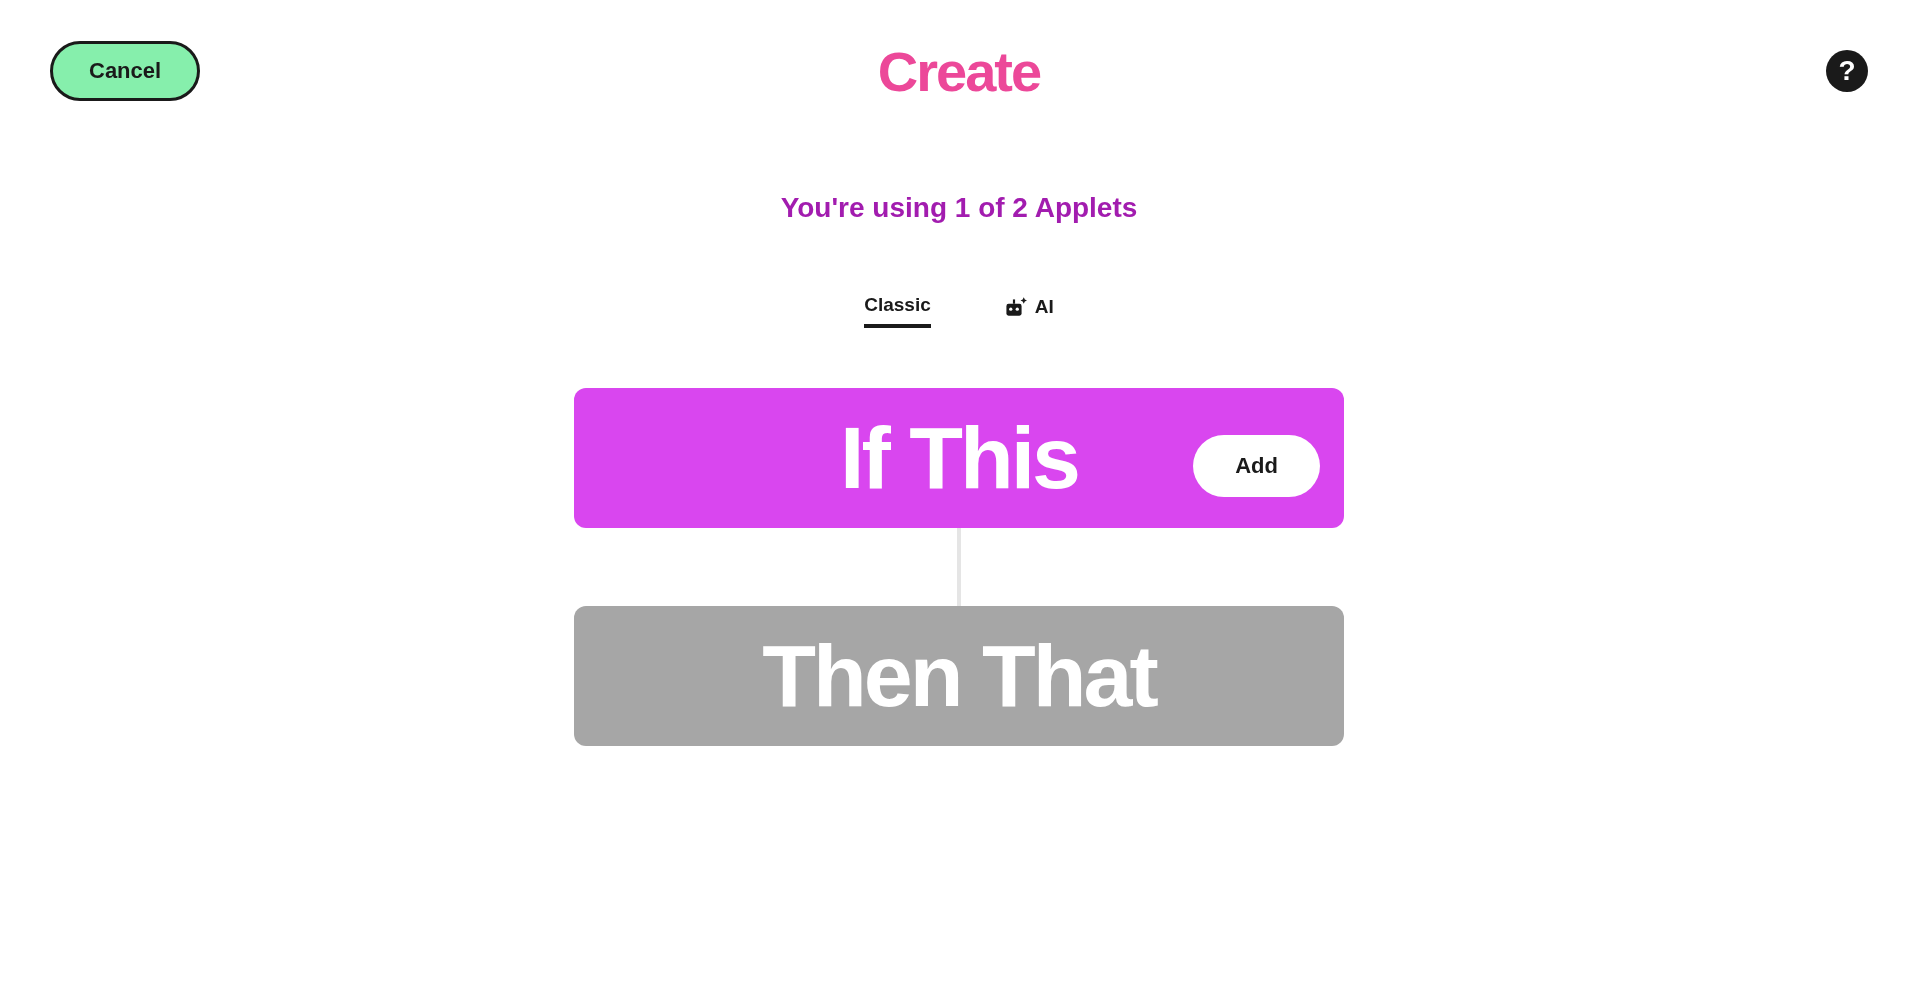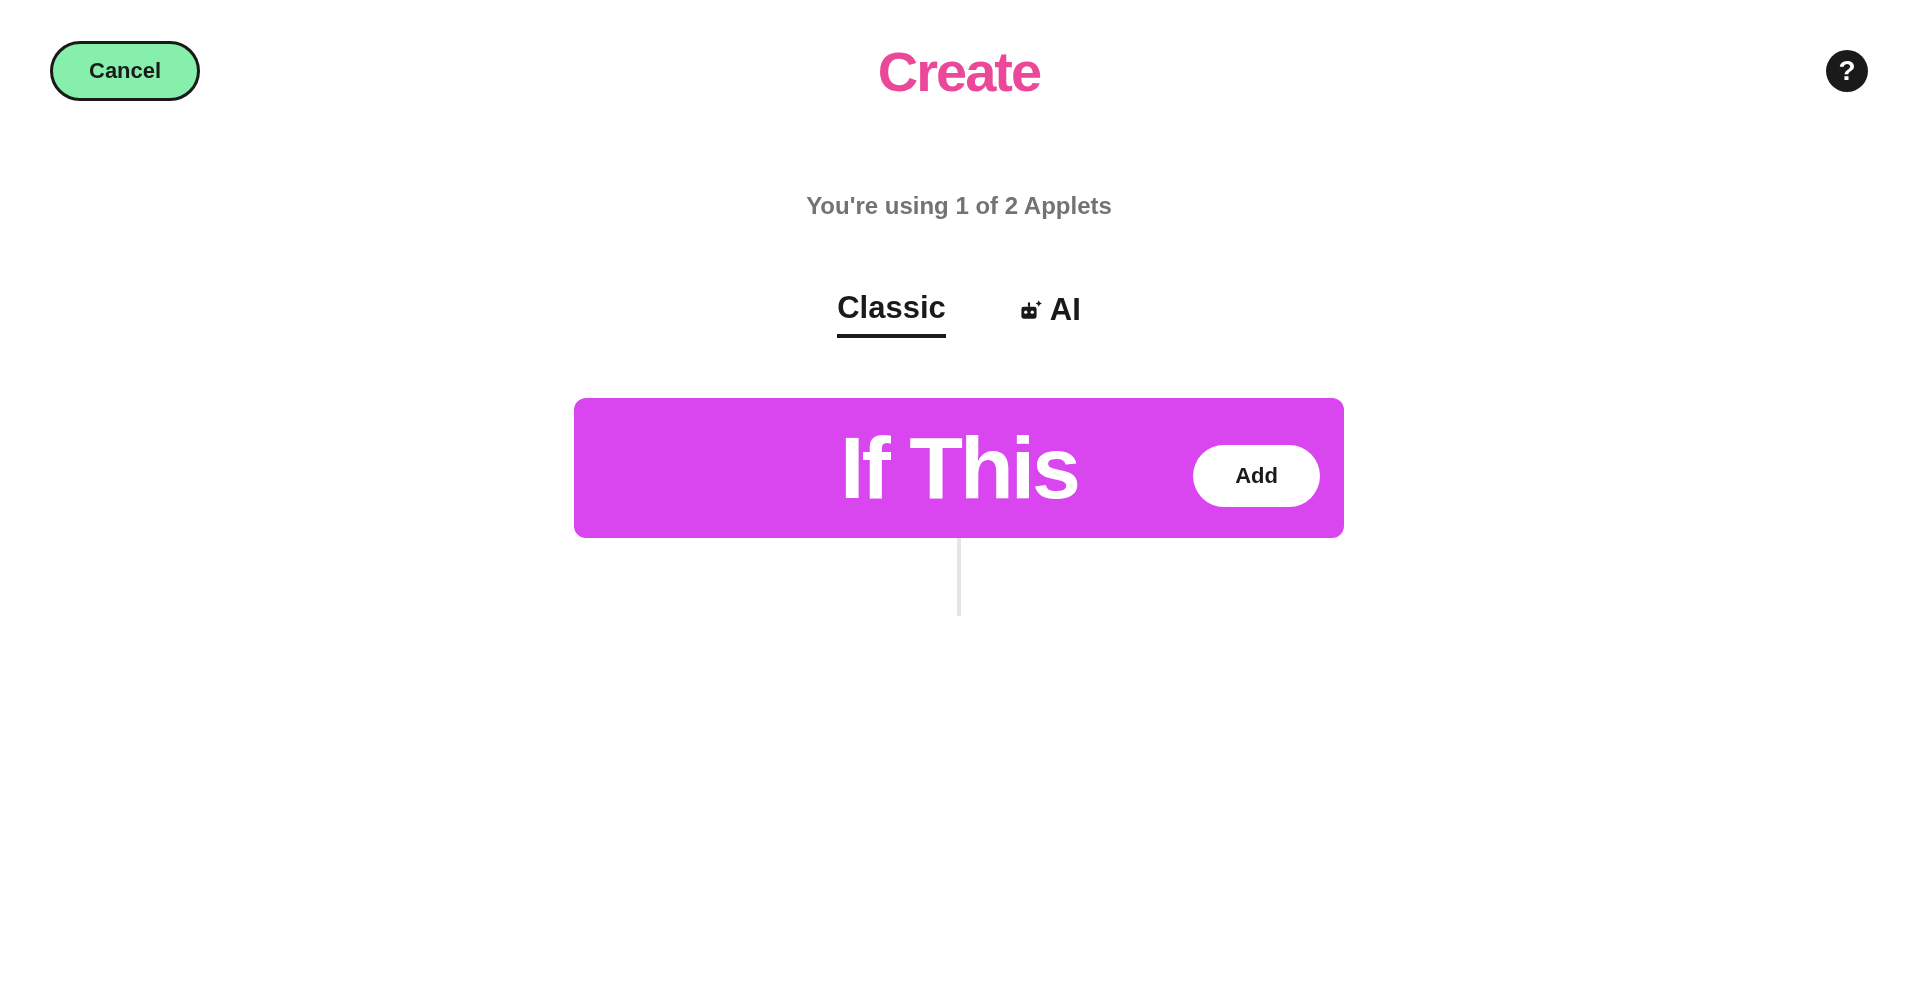--- a/index.html
+++ b/index.html
@@ -52,33 +52,33 @@
       border: none;
       cursor: pointer;
     }
     .content {
       display: flex;
       flex-direction: column;
       align-items: center;
       padding-top: 82px;
     }
     .usage {
-      font-size: 24px;
+      font-size: 28px;
       font-weight: 800;
-      color: #737373;
+      color: #a21caf;
       margin-bottom: 70px;
     }
     .tabs {
       display: flex;
       gap: 70px;
       align-items: center;
       margin-bottom: 60px;
     }
     .tab {
-      font-size: 31px;
+      font-size: 19px;
       font-weight: 800;
       cursor: pointer;
       padding-bottom: 8px;
       display: flex;
       align-items: center;
       gap: 8px;
       color: #1a1a1a;
     }
     .tab.active {
       border-bottom: 4px solid #1a1a1a;
@@ -167,14 +167,17 @@
       <span>AI</span>
     </div>
   </div>
 
   <div class="blocks">
     <div class="block block-if">
       <span class="block-label">If This</span>
       <button class="add-btn">Add</button>
     </div>
     <div class="connector"></div>
+    <div class="block block-then">
+      <span class="block-label">Then That</span>
+    </div>
   </div>
 </div>
 
 </body></html>

